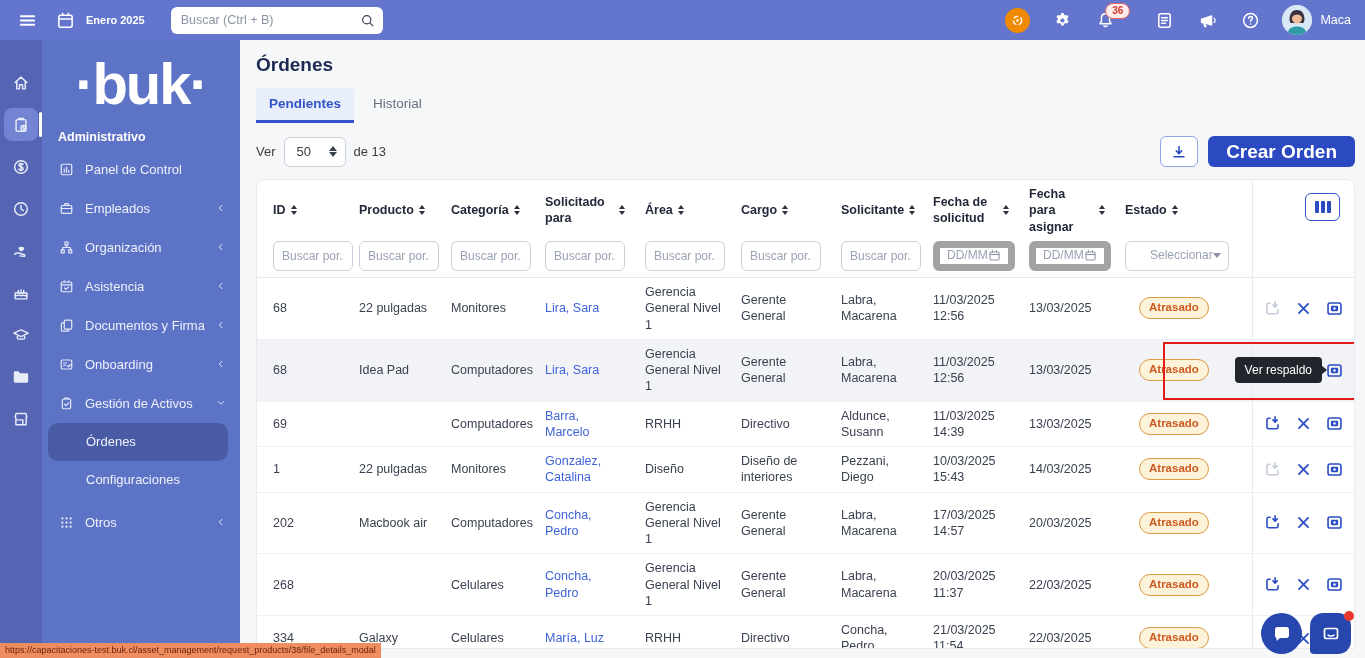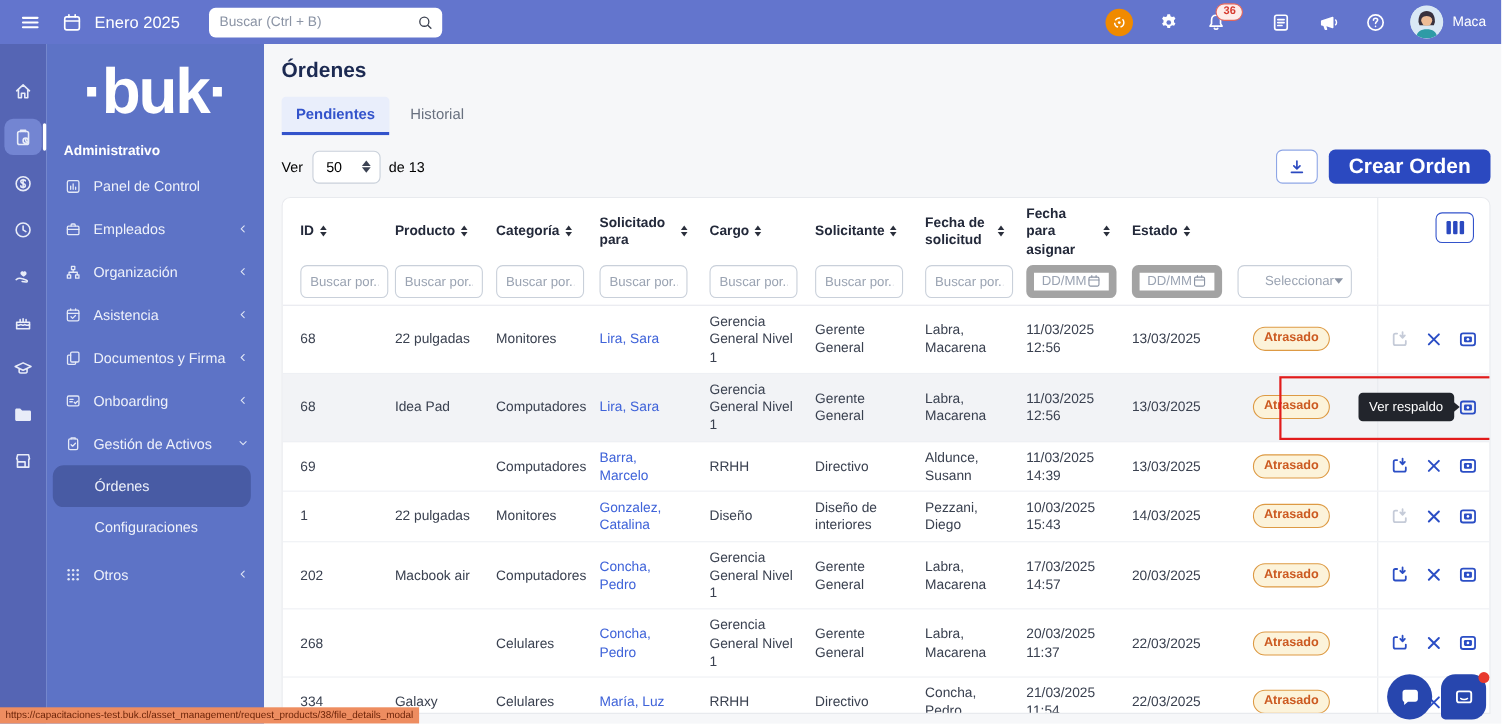--- a/index.html
+++ b/index.html
@@ -6,21 +6,21 @@
   html,body { width:1365px; height:658px; overflow:hidden; }
   body { font-family: "Liberation Sans", "DejaVu Sans", sans-serif; }
   .screen { position:relative; width:1365px; height:658px; background:#f6f7f9; overflow:hidden; }
 
   
   .topbar { position:absolute; top:0; left:0; right:0; height:40px; background:#6375cd;
             display:flex; align-items:center; justify-content:space-between; padding:0 14px 0 16px; z-index:30; }
   .topbar-left { display:flex; align-items:center; gap:16px; }
   .tb-icon { width:22px; height:22px; display:flex; align-items:center; justify-content:center; color:#fff; cursor:pointer; }
   .tb-icon svg { width:19px; height:19px; }
-  .period { color:#fff; font-weight:normal; font-size:15px; margin-left:-6px; }
+  .period { color:#fff; font-weight:bold; font-size:11px; margin-left:-6px; }
   .searchbox { margin-left:10px; width:212px; height:27px; background:#fff; border-radius:6px;
                display:flex; align-items:center; padding:0 8px 0 10px; }
   .searchbox input { border:none; outline:none; flex:1; font-size:12.5px; color:#3b82f6; font-family:inherit; background:transparent; }
   .searchbox input::placeholder { color:#8b94a5; }
   .searchbox svg { width:15px; height:15px; color:#3c4250; }
   .topbar-right { display:flex; align-items:center; gap:21px; }
   .orange-dot { width:25px; height:25px; border-radius:50%; background:#f08a00; display:flex; align-items:center; justify-content:center; }
   .orange-dot svg { width:15px; height:15px; }
   .bell-wrap { position:relative; }
   .badge { position:absolute; top:-8px; left:10px; background:#fdecea; color:#d63a2f; border:1px solid #e2655c;
@@ -46,21 +46,21 @@
   .sub-item { padding:0 14px 0 44px; height:38px; display:flex; align-items:center; font-size:13px; cursor:pointer; }
   .sub-item.active { background:rgba(18,30,74,0.28); border-radius:10px; margin:0 12px 0 6px; padding-left:38px; }
 
   
   .main { flex:1; padding:14px 14px 0 16px; position:relative; }
   .page-title { font-size:19px; font-weight:bold; color:#1c2a52; margin-bottom:12px; }
   .tabs { display:flex; gap:6px; }
   .tab { font-size:13.5px; padding:8px 13px 9px; color:#68707f; cursor:pointer; border-bottom:3px solid transparent; }
   .tab.active { color:#3353cb; font-weight:bold; background:#e9eefb; border-bottom-color:#3353cb; border-radius:4px 4px 0 0; }
   .toolbar { display:flex; align-items:center; justify-content:space-between; margin-top:13px; }
-  .pager { display:flex; align-items:center; gap:8px; font-size:13px; color:#000000; }
+  .pager { display:flex; align-items:center; gap:8px; font-size:13px; color:#404040; }
   .pagesize { width:62px; height:30px; border:1px solid #c9d0da; border-radius:6px; background:#fff;
               display:flex; align-items:center; justify-content:space-between; padding:0 8px 0 12px; cursor:pointer; }
   .pagesize .ud { display:flex; flex-direction:column; gap:1px; }
   .tri-up { width:0; height:0; border-left:4px solid transparent; border-right:4px solid transparent; border-bottom:5px solid #3b4252; }
   .tri-dn { width:0; height:0; border-left:4px solid transparent; border-right:4px solid transparent; border-top:5px solid #3b4252; }
   .toolbar-right { display:flex; align-items:center; gap:10px; }
   .dl-btn { width:38px; height:31px; background:#fff; border:1px solid #8ea6e6; border-radius:6px;
             display:flex; align-items:center; justify-content:center; color:#2b49c0; cursor:pointer; }
   .dl-btn svg { width:16px; height:16px; }
   .create-btn { height:31px; padding:0 18px; background:#2b49c0; color:#fff; border:none; border-radius:6px;
@@ -441,20 +441,27 @@
                 </span>
               </div>
               <div class="cell">
                 <span>Solicitado para</span>
                  <span class="sort">
                   <i class="u"></i>
                   <i class="d"></i>
                 </span>
               </div>
               <div class="cell">
+                <span>Área</span>
+                 <span class="sort">
+                  <i class="u"></i>
+                  <i class="d"></i>
+                </span>
+              </div>
+              <div class="cell">
                 <span>Cargo</span>
                  <span class="sort">
                   <i class="u"></i>
                   <i class="d"></i>
                 </span>
               </div>
               <div class="cell">
                 <span>Solicitante</span>
                  <span class="sort">
                   <i class="u"></i>

